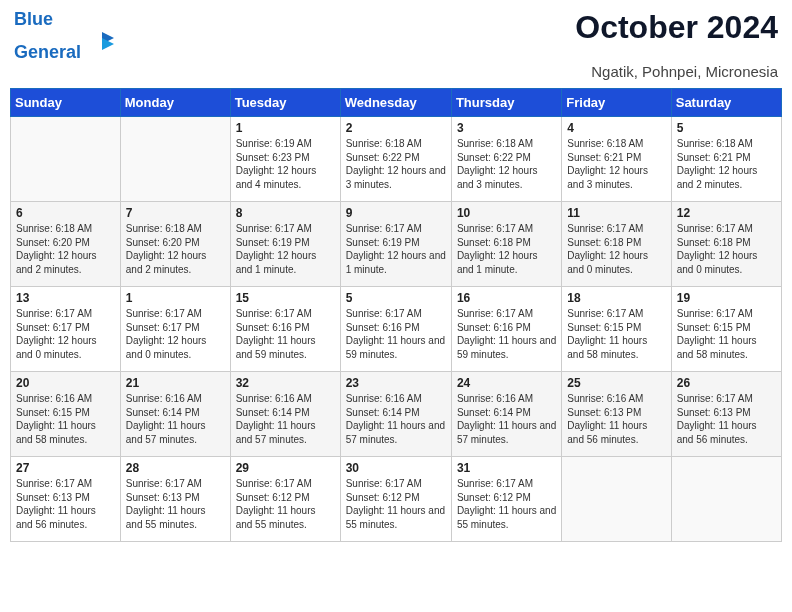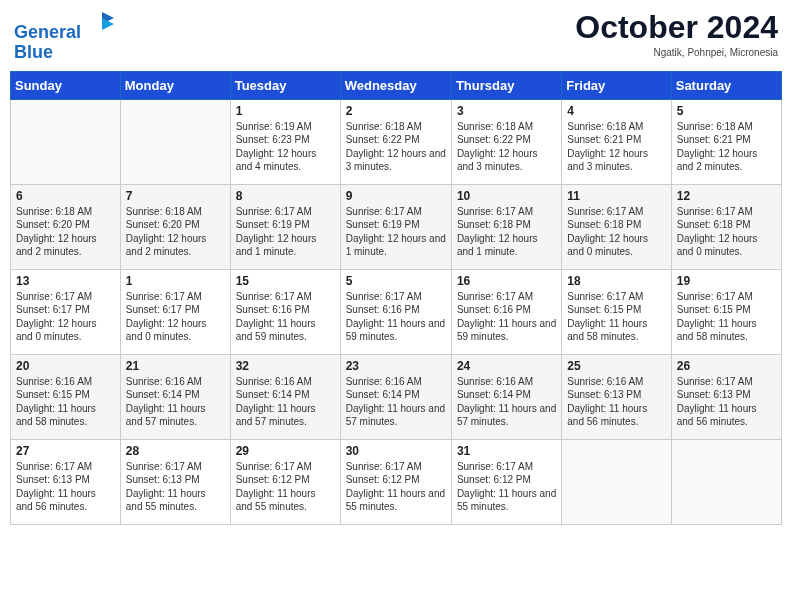--- a/index.html
+++ b/index.html
@@ -39,23 +39,23 @@
     .title-block {
       text-align: right;
     }
     .month-title {
       font-size: 32px;
       font-weight: bold;
       color: #0f172a;
       line-height: 1.1;
     }
     .location {
-      font-size: 10px;
+      font-size: 15px;
       color: #444;
-      margin-top: 2px;
+      margin-top: 18px;
     }
     table {
       width: 100%;
       border-collapse: collapse;
       border: 1px solid #ccc;
     }
     thead tr th {
       background-color: #1d4ed8;
       color: #fff;
       font-size: 13px;
@@ -93,28 +93,28 @@
       background: #f9f9f9 !important;
     }
   </style>
 </head>
 <body>
 
 <div class="header">
   <div class="logo">
     <div>
       <div class="logo-text">
+        <span style="color:#1a6bbf;">Blue</span>
+      </div>
+      <div class="logo-text">
         <span>General</span>
         <svg class="logo-icon" viewBox="0 0 28 28" xmlns="http://www.w3.org/2000/svg">
           <polygon points="14,2 26,8 14,14" fill="#1a6bbf"></polygon>
           <polygon points="14,8 26,14 14,20" fill="#1a9bdf"></polygon>
         </svg>
-      </div>
-      <div class="logo-text">
-        <span style="color:#1a6bbf;">Blue</span>
       </div>
     </div>
   </div>
   <div class="title-block">
     <div class="month-title">October 2024</div>
     <div class="location">Ngatik, Pohnpei, Micronesia</div>
   </div>
 </div>
 
 <table>

